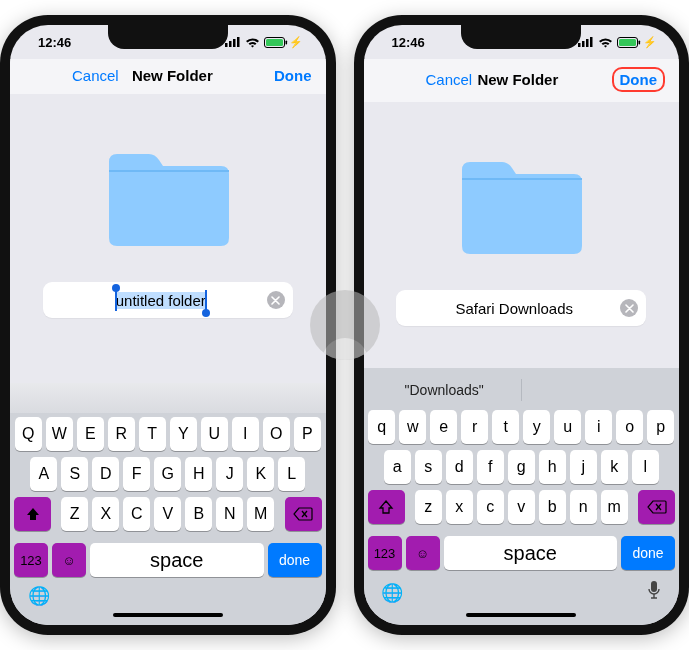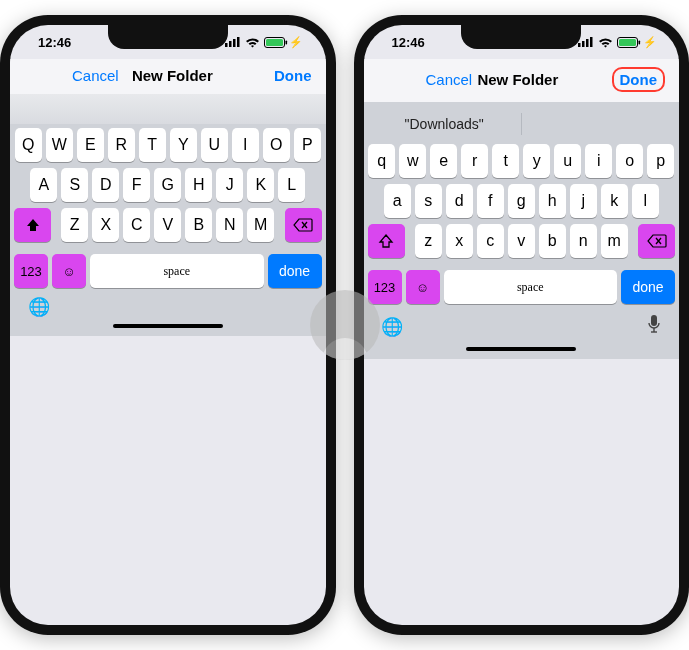--- a/index.html
+++ b/index.html
@@ -179,23 +179,23 @@
     height:34px;
     background:#fff;
     border-radius:5px;
     box-shadow: 0 1px 0 rgba(0,0,0,0.3);
     display:flex;
     align-items:center;
     justify-content:center;
     font-size:16px;
     color:#000;
   }
-  .key.shade { background:#d946ef; color:#000; }
+  .key.shade { background:#a21caf; color:#000; }
   .key.wide { max-width:37px; flex:1.3; }
-  .key.widest { max-width:none; flex:4; font-size:12px;font-family:Liberation Serif, serif;}
+  .key.widest { max-width:none; flex:4; font-size:20px;}
   .key.ret { background:#007aff; color:#fff; max-width:54px; flex:2; font-size:14px; }
   .key.num { max-width:34px; font-size:13px;}
   .bottombar {
     display:flex;
     justify-content:space-between;
     align-items:center;
     padding:4px 14px 2px;
     font-size:18px;
   }
   .homebar {
@@ -260,20 +260,41 @@
               <rect x="21.5" y="3.5" width="1.6" height="4" rx="0.8" fill="#000"></rect>
             </svg>
         </span>
         <span style="color:#34c759;font-size:11px;margin-left:-2px;">⚡</span>
       </span>
     </div>
     <div class="nav-bar">
       <span class="link">Cancel</span>
       <span class="title">New Folder</span>
       <span class="link done">Done</span>
+    </div>
+    <div class="content">
+      <div class="folder-icon">
+        <svg width="130" height="102">
+            <path d="M6 14 Q6 6 14 6 L46 6 Q52 6 56 12 L60 18 L118 18 Q126 18 126 26 L126 90 Q126 98 118 98 L14 98 Q6 98 6 90 Z" fill="#8ecbff"></path>
+            <rect x="6" y="22" width="120" height="2" fill="#6fb9f6"></rect>
+          </svg>
+      </div>
+      <div class="name-field">
+        <span class="text">
+          <span class="sel-wrap">
+            <span>untitled folder</span>
+            <span class="sel-dot-l"></span><span class="sel-dot-r"></span>
+          </span>
+        </span>
+        <span class="clear-btn">
+          <svg width="9" height="9">
+              <path d="M1 1 L8 8 M8 1 L1 8" stroke="#fff" stroke-width="1.6" stroke-linecap="round"></path>
+            </svg>
+        </span>
+      </div>
     </div>
 
     <div class="keyboard">
       <div class="sugbar empty"></div>
       <div class="krow" id="l-r1">
           <div class="key">Q</div>
           <div class="key">W</div>
           <div class="key">E</div>
           <div class="key">R</div>
           <div class="key">T</div>
@@ -355,20 +376,36 @@
             </svg>
         </span>
         <span style="color:#34c759;font-size:11px;margin-left:-2px;">⚡</span>
       </span>
     </div>
     <div class="nav-bar">
       <span class="link">Cancel</span>
       <span class="title">New Folder</span>
       <span class="link done ring">Done</span>
     </div>
+    <div class="content">
+      <div class="folder-icon">
+        <svg width="130" height="102">
+            <path d="M6 14 Q6 6 14 6 L46 6 Q52 6 56 12 L60 18 L118 18 Q126 18 126 26 L126 90 Q126 98 118 98 L14 98 Q6 98 6 90 Z" fill="#8ecbff"></path>
+            <rect x="6" y="22" width="120" height="2" fill="#6fb9f6"></rect>
+          </svg>
+      </div>
+      <div class="name-field">
+        <span class="text">Safari Downloads</span>
+        <span class="clear-btn">
+          <svg width="9" height="9">
+              <path d="M1 1 L8 8 M8 1 L1 8" stroke="#fff" stroke-width="1.6" stroke-linecap="round"></path>
+            </svg>
+        </span>
+      </div>
+    </div>
 
     <div class="keyboard">
       <div class="sugbar">
         <div class="sug">"Downloads"</div>
         <div class="sug empty"></div>
       </div>
       <div class="krow" id="r-r1">
           <div class="key">q</div>
           <div class="key">w</div>
           <div class="key">e</div>

